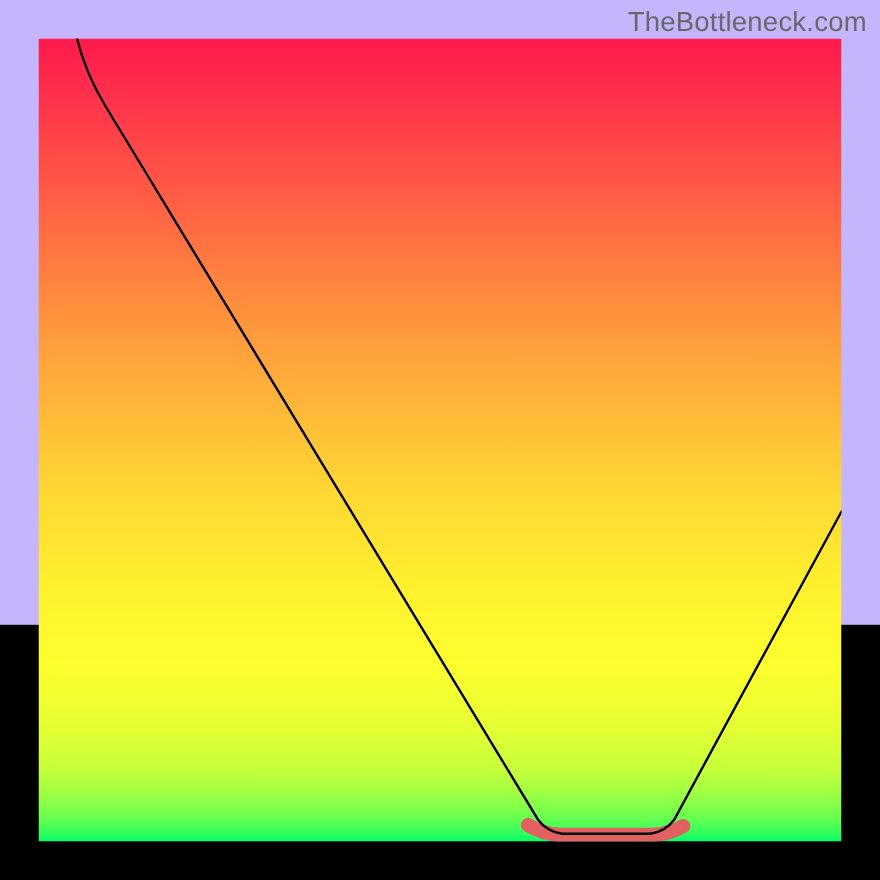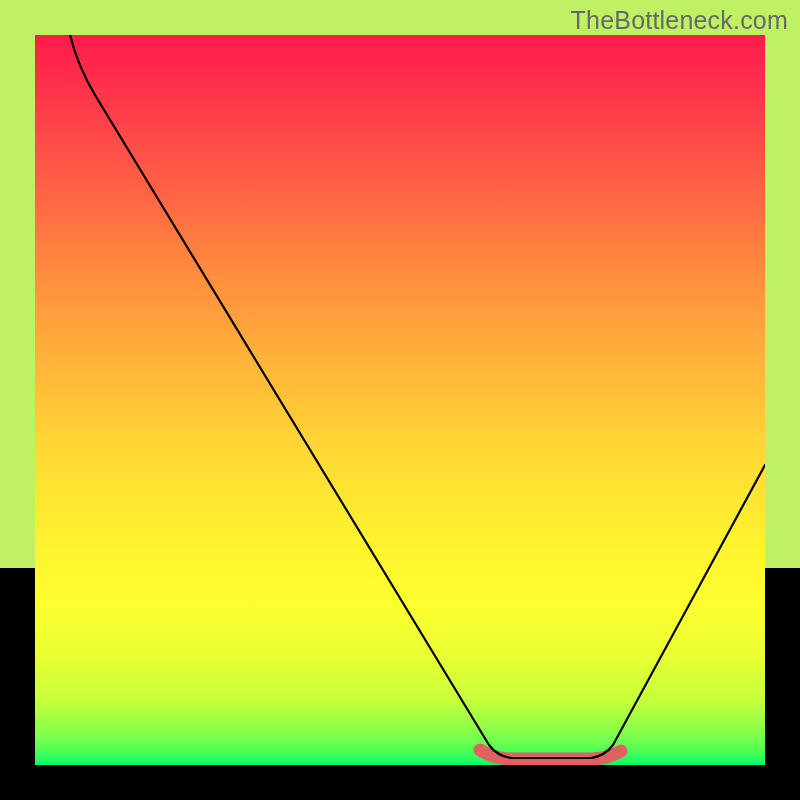--- a/index.html
+++ b/index.html
@@ -9,21 +9,21 @@
     height: 800px;
     background: #000;
     overflow: hidden;
   }
   .frame {
     position: absolute;
     left: 0;
     top: 0;
     width: 800px;
     height: 568px;
-    background: #bef264;
+    background: #c4b5fd;
   }
   .plot-area {
     position: absolute;
     left: 35px;
     top: 35px;
     width: 730px;
     height: 730px;
     overflow: hidden;
   }
   .gradient {

